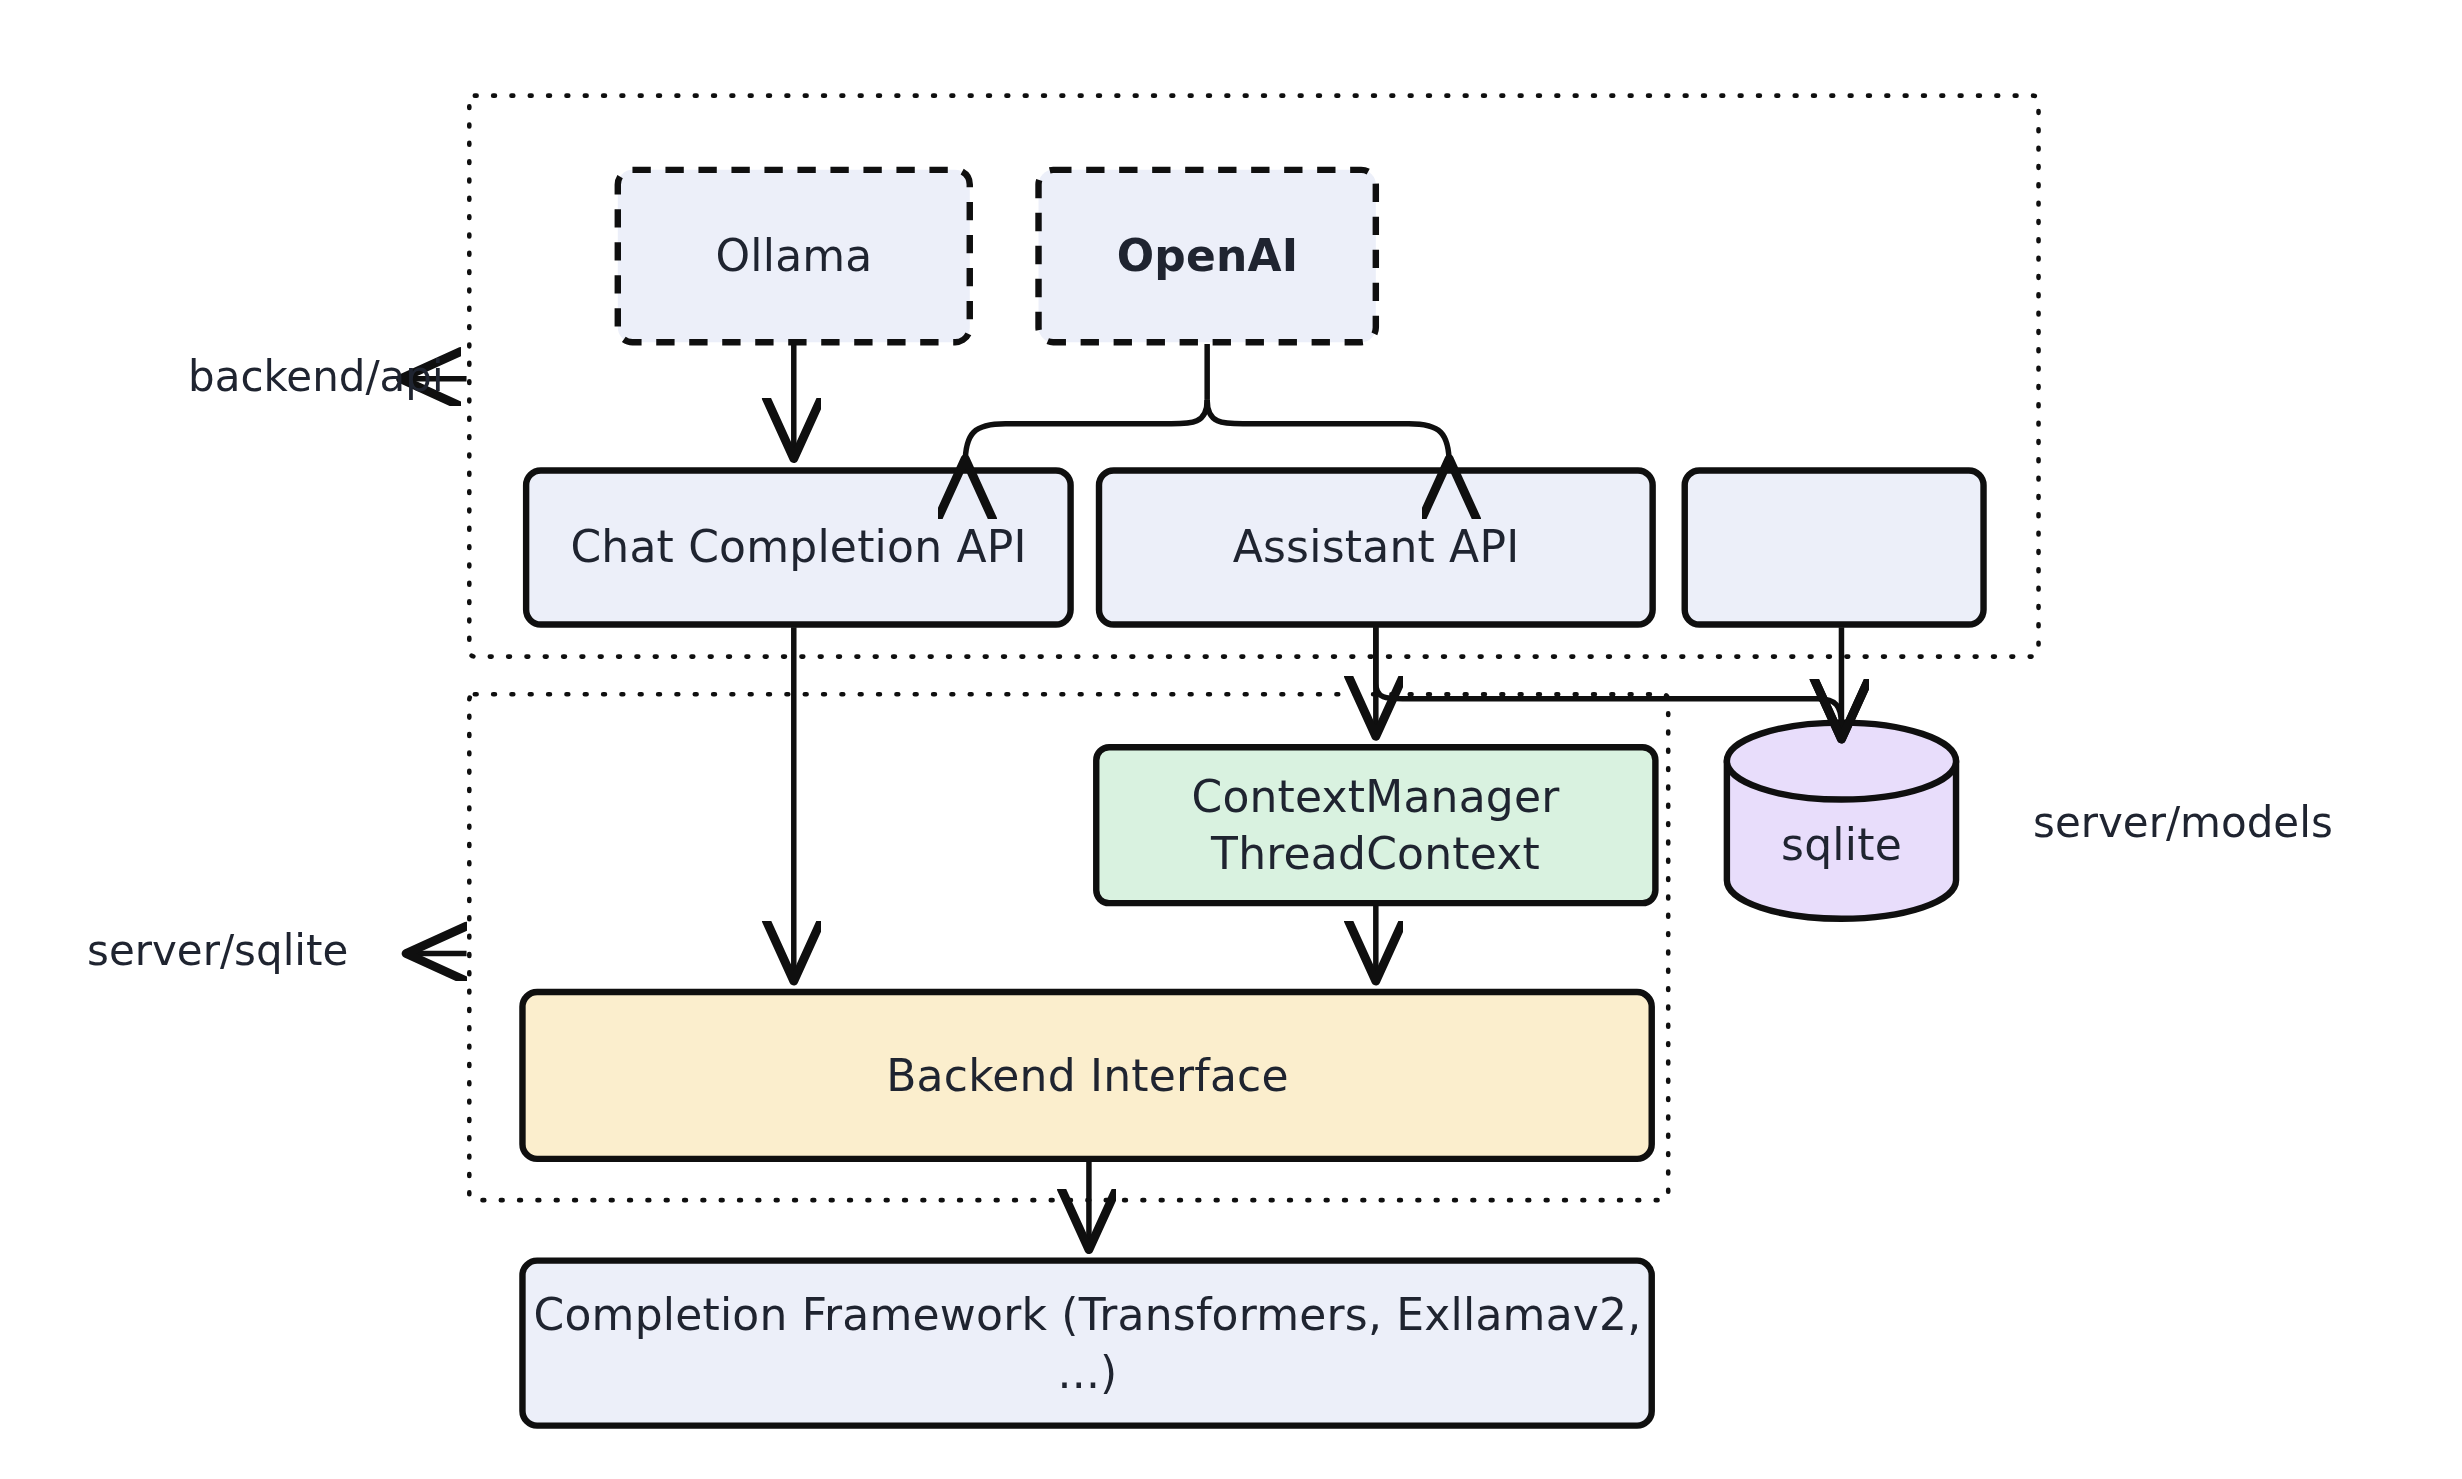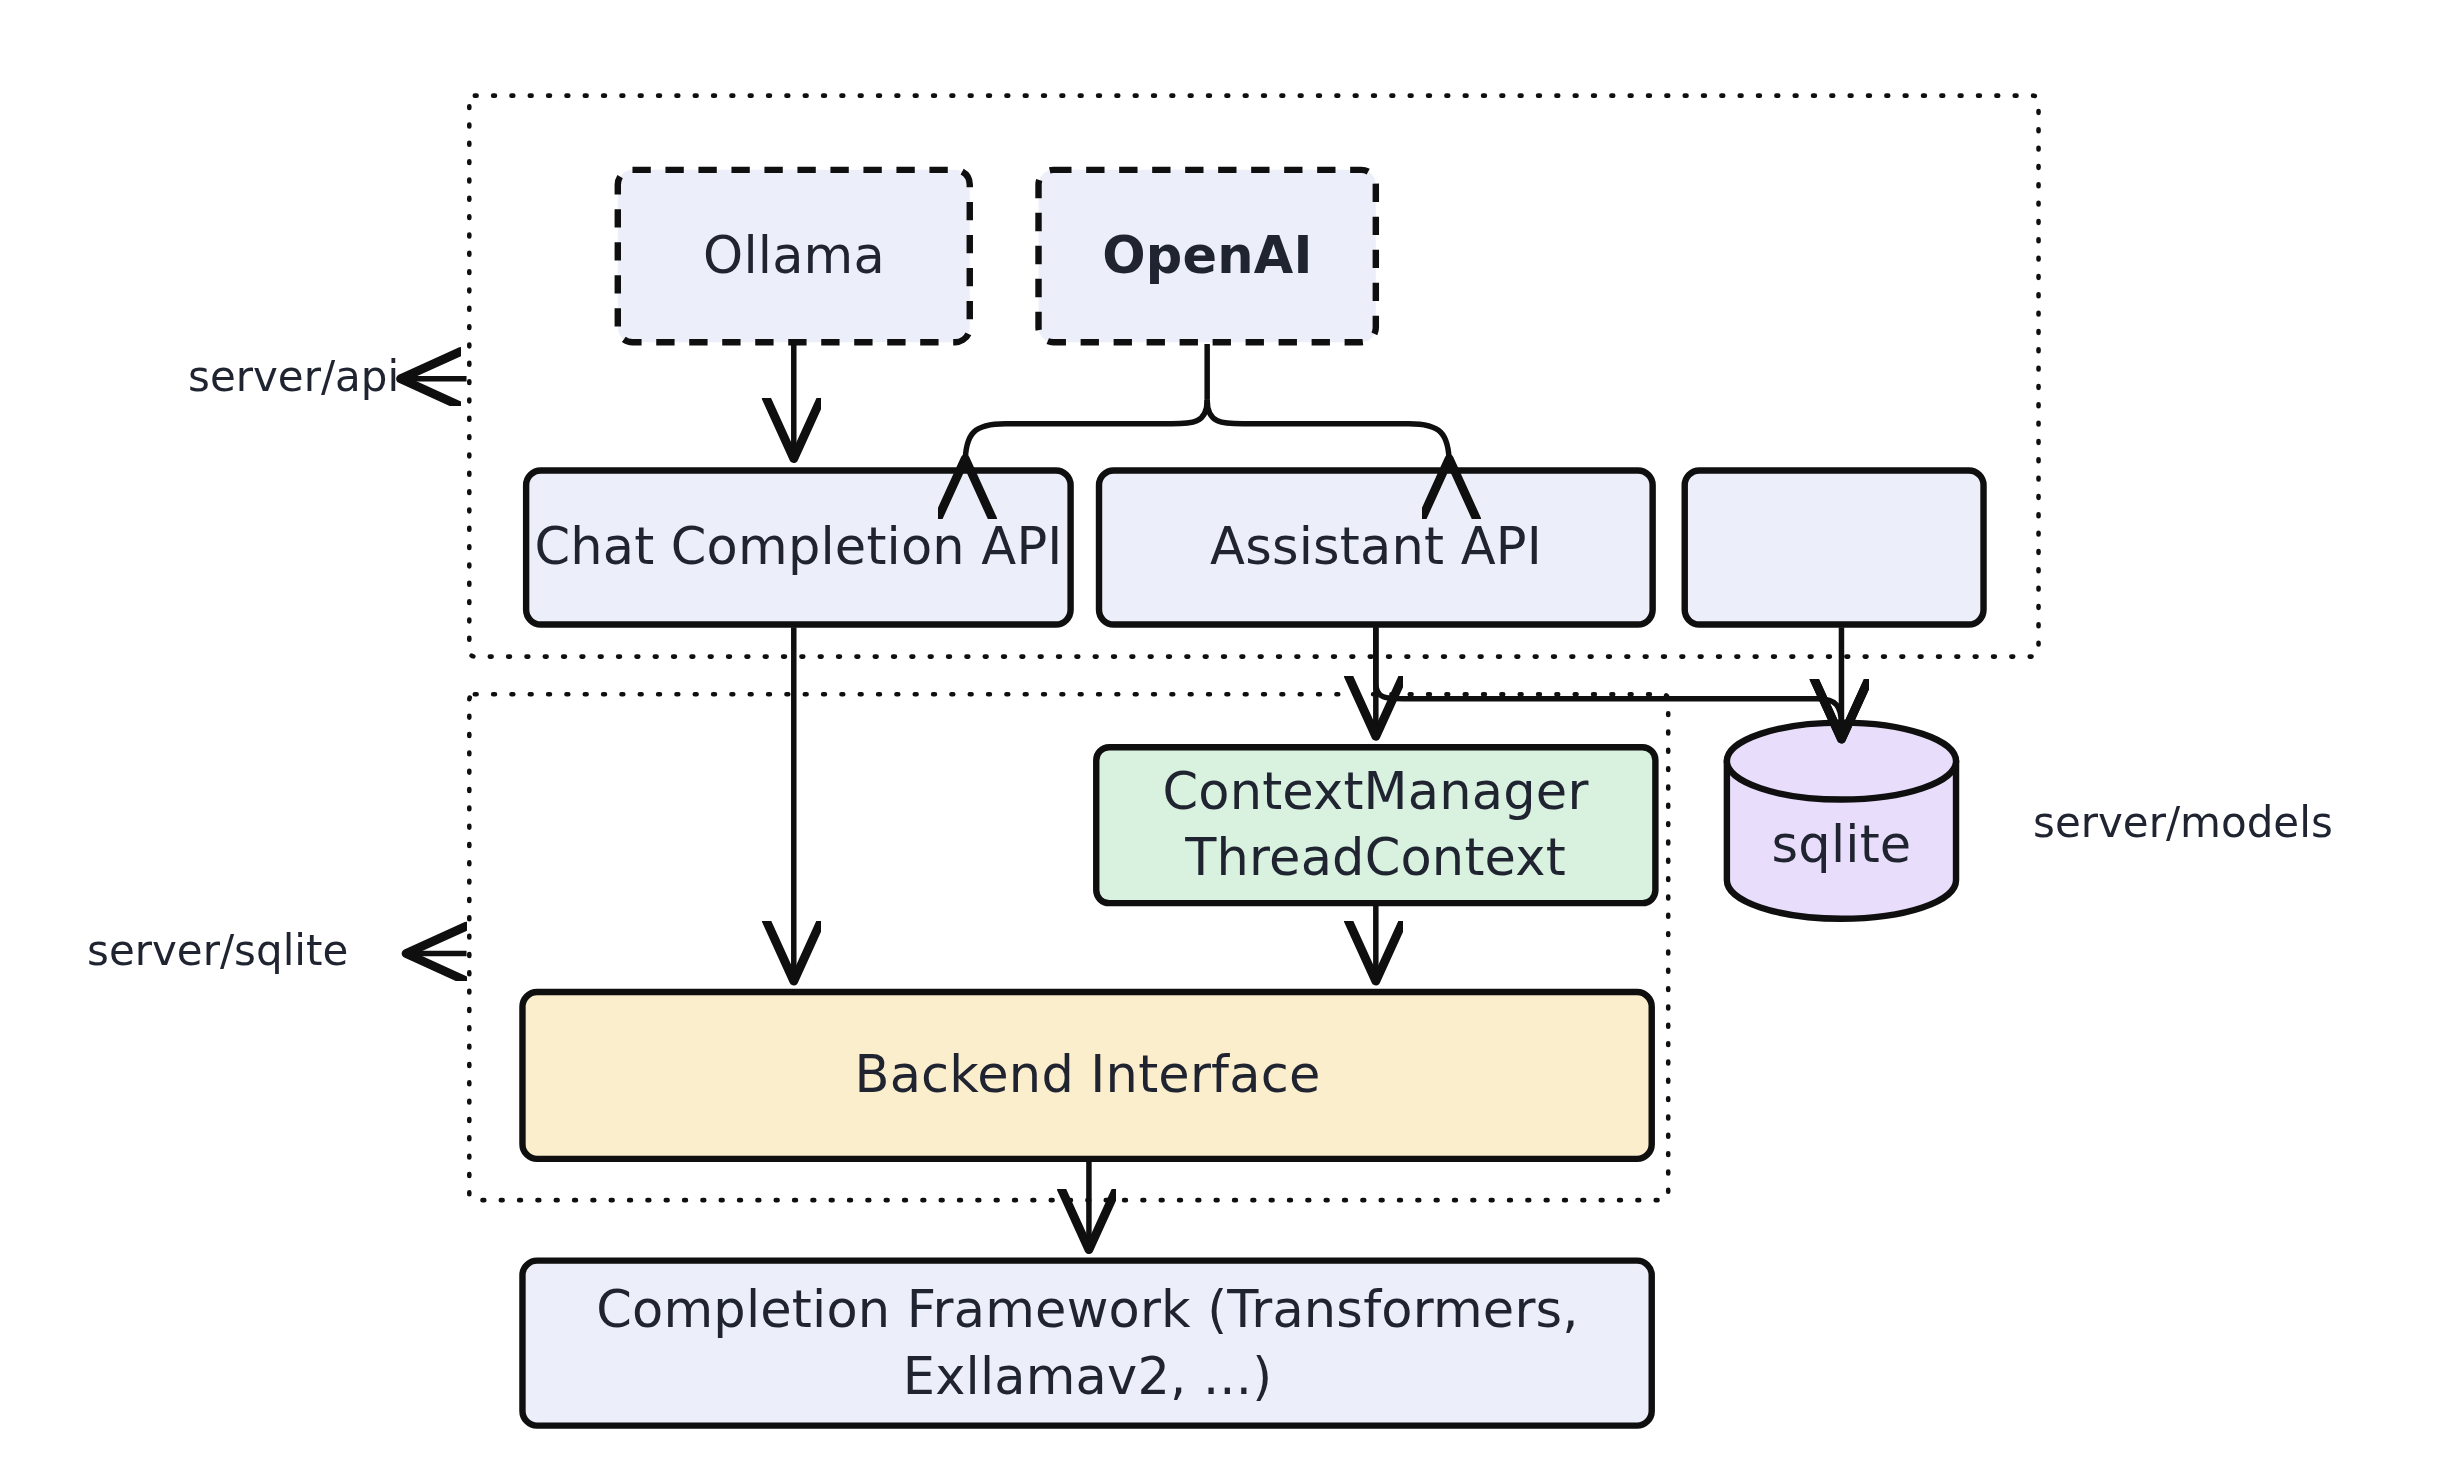--- a/index.html
+++ b/index.html
@@ -25,21 +25,21 @@
     height: 1480px;
   }
   .node-label {
     position: absolute;
     display: flex;
     align-items: center;
     justify-content: center;
     text-align: center;
     color: #1f2430;
     font-family: "DejaVu Sans", "Liberation Sans", sans-serif;
-    font-size: 51px;
+    font-size: 44px;
     line-height: 1.3;
     white-space: pre-line;
     pointer-events: none;
     letter-spacing: 0.2px;
   }
   .group-label {
     position: absolute;
     color: #1f2430;
     font-family: "DejaVu Sans", "Liberation Sans", sans-serif;
     font-size: 42px;
@@ -170,21 +170,21 @@
 
   <div class="node-label" style="left:1096px;top:747px;width:559px;height:156px;">ContextManager
 ThreadContext</div>
 
   <div class="node-label" style="left:1727px;top:790px;width:229px;height:110px;">sqlite</div>
 
   <div class="node-label" style="left:523px;top:992px;width:1129px;height:167px;">Backend Interface</div>
 
   <div class="node-label" style="left:523px;top:1261px;width:1129px;height:165px;">Completion Framework (Transformers, Exllamav2, ...)</div>
 
-  <div class="group-label" style="left:188px;top:356px;">server/api</div>
+  <div class="group-label" style="left:188px;top:356px;">backend/api</div>
 
   <div class="group-label" style="left:87px;top:930px;">server/sqlite</div>
 
   <div class="group-label" style="left:2033px;top:802px;">server/models</div>
 
   <div class="hit" style="left:618px;top:170px;width:352px;height:172px;"></div>
   <div class="hit" style="left:1039px;top:170px;width:337px;height:172px;"></div>
   <div class="hit" style="left:526px;top:470px;width:545px;height:154px;"></div>
   <div class="hit" style="left:1099px;top:470px;width:554px;height:154px;"></div>
   <div class="hit" style="left:1685px;top:470px;width:299px;height:154px;"></div>

